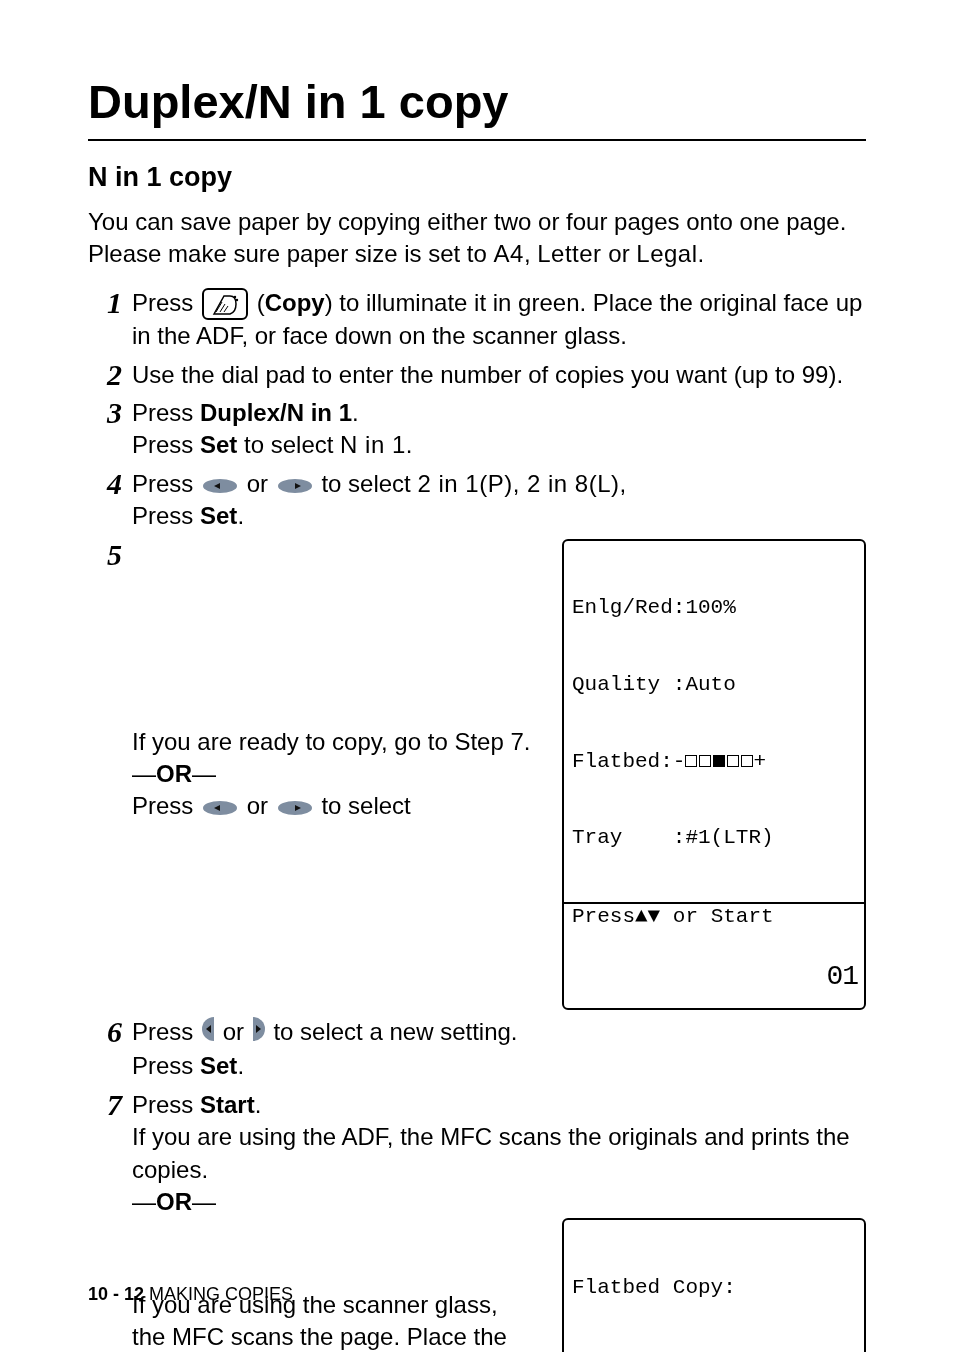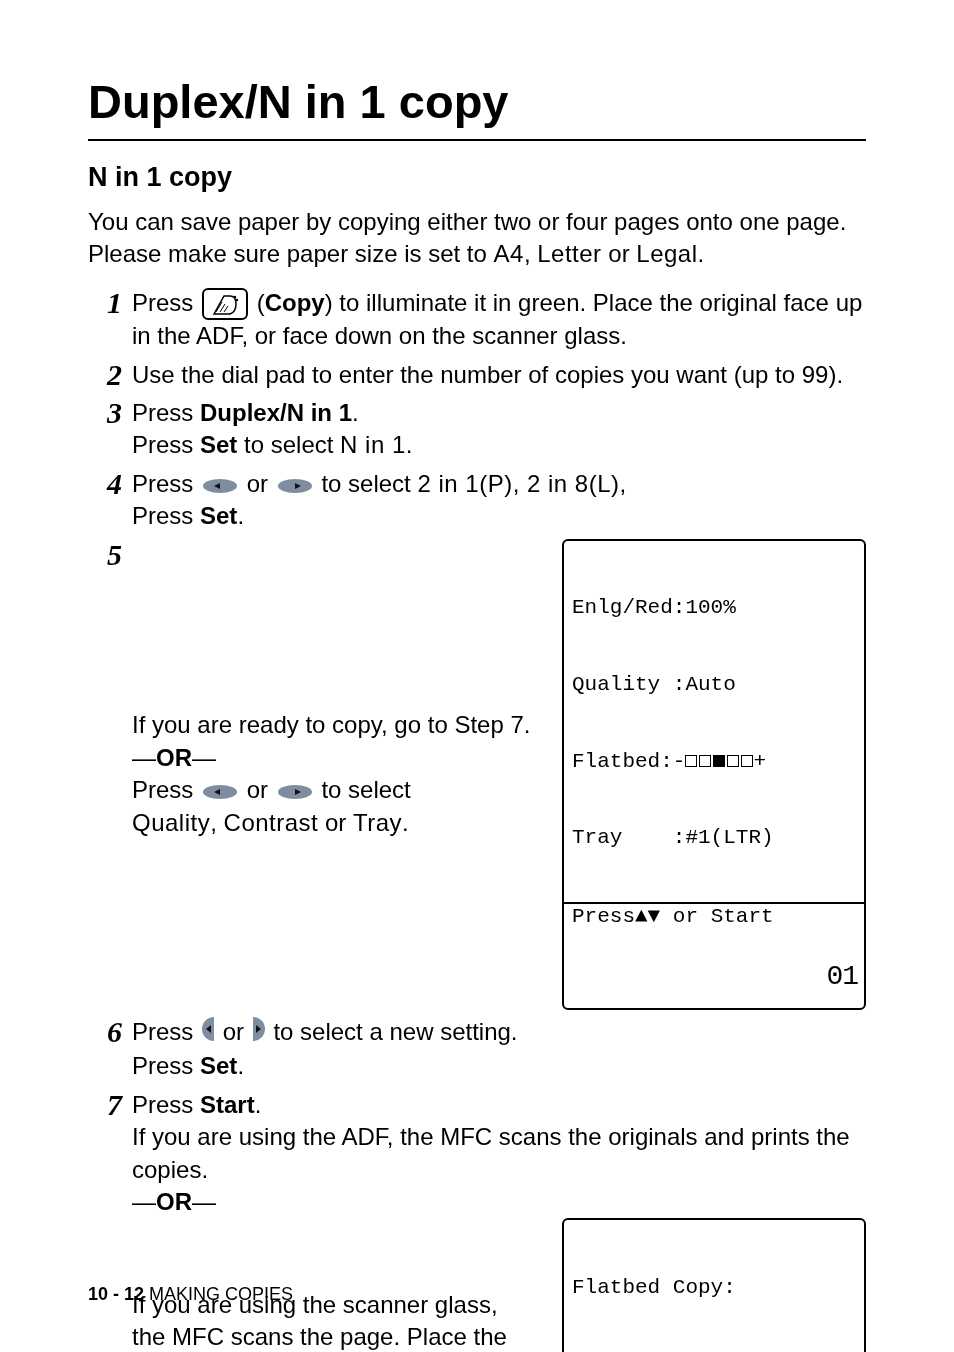--- a/index.html
+++ b/index.html
@@ -207,21 +207,20 @@
           </span>
           <span> or </span>
           <span class="oval">
             <svg width="36" height="16" viewBox="0 0 36 16">
                 <ellipse cx="18" cy="8" rx="17" ry="7" fill="#7e8da0"></ellipse>
                 <path d="M24 8 L18 5 L18 11 Z" fill="#111"></path>
               </svg>
           </span>
           <span> to select</span>
         </div>
-        <div><span class="mono">Quality</span><span>, </span><span class="mono">Contrast</span><span> or </span><span class="mono">Tray</span><span>.</span></div>
       </div>
       <div class="lcd">
         <div>Enlg/Red:100%</div>
         <div>Quality :Auto</div>
         <div><span>Flatbed:-</span><span class="contrast-bar"><span class="sq"></span><span class="sq"></span><span class="sq fill"></span><span class="sq"></span><span class="sq"></span></span><span>+</span></div>
         <div>Tray    :#1(LTR)</div>
         <div class="lcd-last"><span>Press</span><span>▲▼</span><span> or Start</span></div>
         <div class="lcd-num">01</div>
       </div>
     </div>

